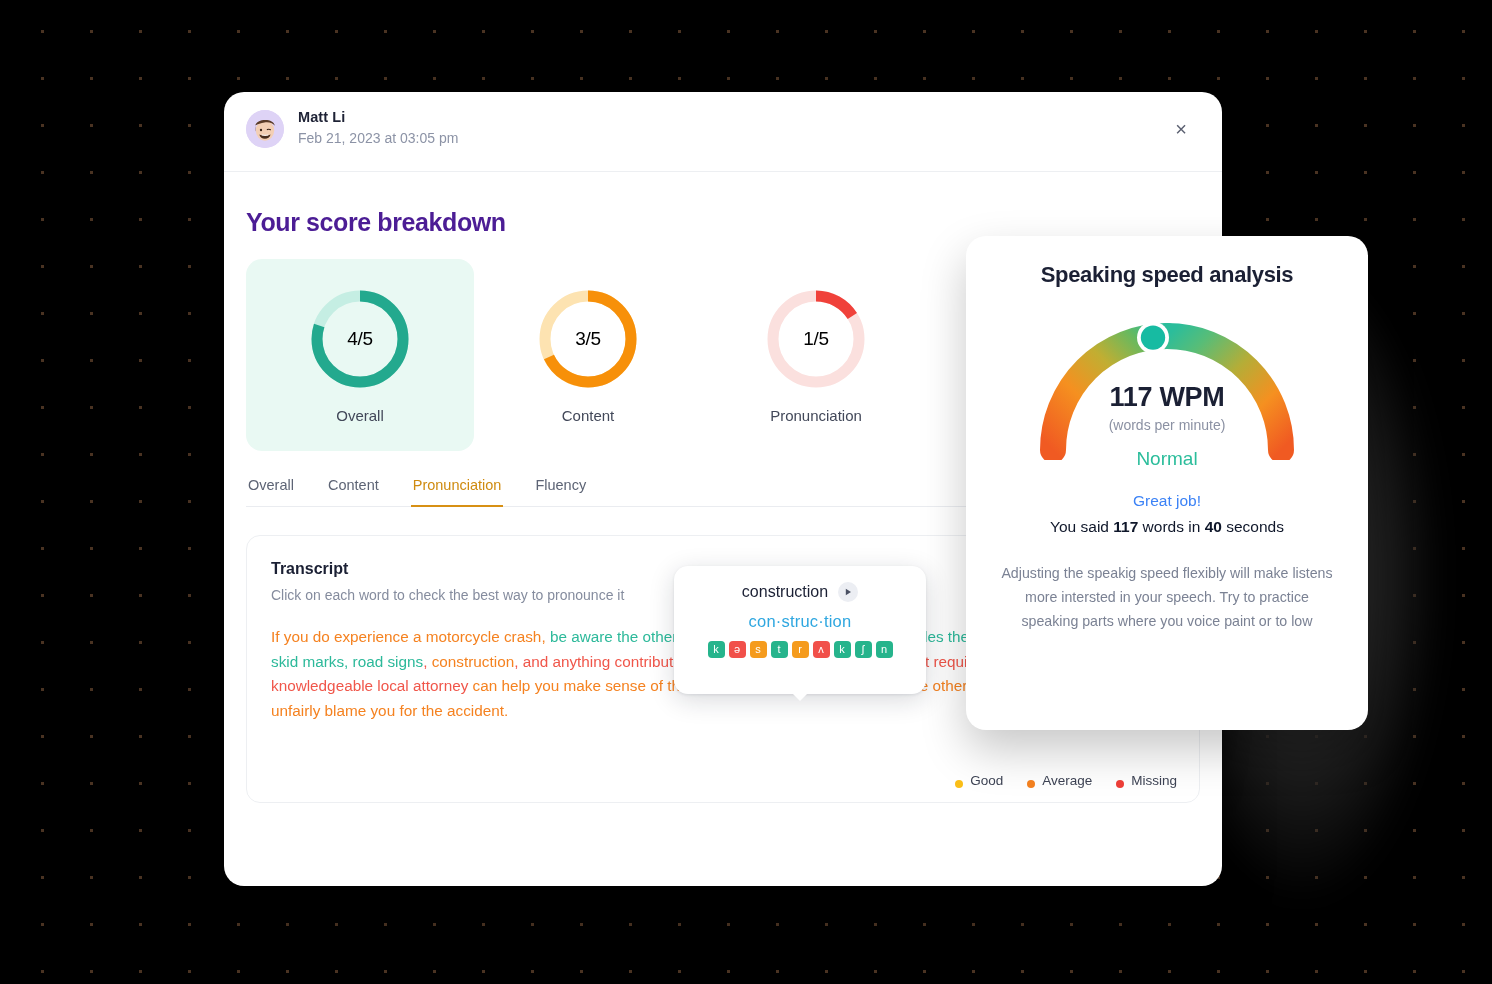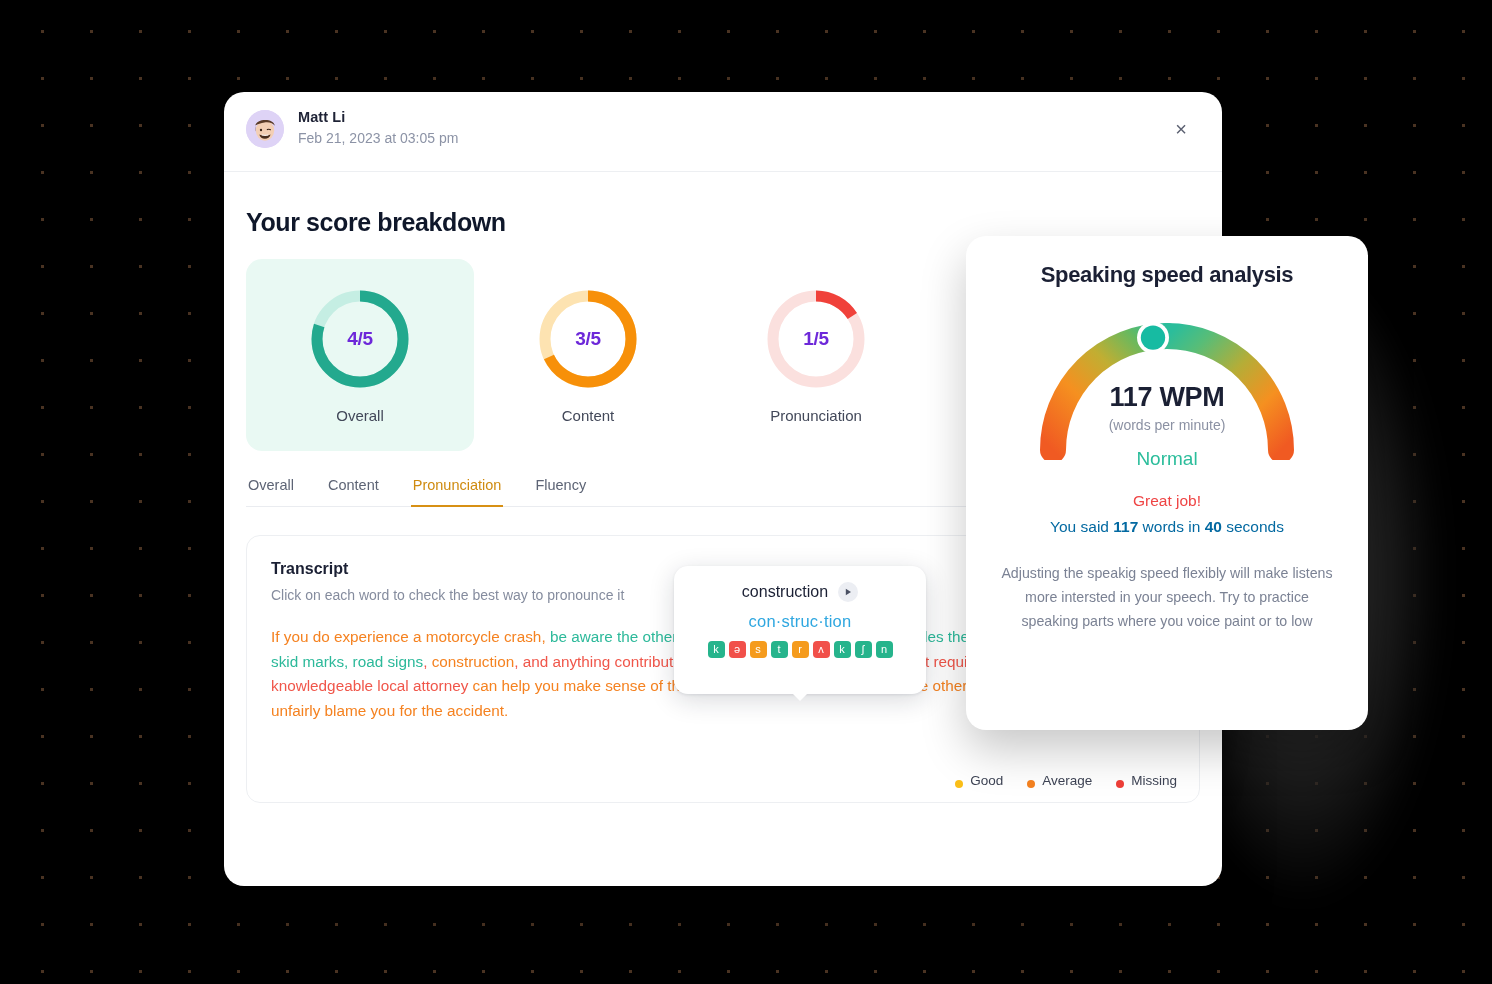--- a/index.html
+++ b/index.html
@@ -44,37 +44,37 @@
   .user-name{font-size:14.5px;font-weight:bold;color:#1e2235;line-height:1.35;letter-spacing:.1px;}
   .user-date{font-size:14px;color:#8c93a6;line-height:1.4;margin-top:1px;}
   .close-btn{
     margin-left:auto;width:30px;height:30px;border:none;background:transparent;
     color:#5b6071;font-size:20px;line-height:1;cursor:pointer;
     display:flex;align-items:center;justify-content:center;font-family:"Liberation Sans",sans-serif;
   }
 
   .card-body{padding:0 22px;}
   .page-title{
-    font-size:25px;font-weight:bold;color:#0f172a;letter-spacing:-.4px;
+    font-size:25px;font-weight:bold;color:#4c1d95;letter-spacing:-.4px;
     margin:36px 0 0 0;padding-left:0;
   }
 
   
   .scores{display:flex;margin-top:22px;}
   .score-tile{
     width:228px;height:192px;border-radius:16px;
     display:flex;flex-direction:column;align-items:center;justify-content:center;
     flex:0 0 auto;
   }
   .score-tile.active{background:#e9f9f3;}
   .donut{position:relative;width:104px;height:104px;}
   .donut svg{display:block;transform:rotate(-90deg);}
   .donut-label{
     position:absolute;inset:0;display:flex;align-items:center;justify-content:center;
-    font-size:19px;font-weight:bold;color:#6d28d9;letter-spacing:-.3px;
+    font-size:19px;font-weight:normal;color:#000000;letter-spacing:-.3px;
   }
   .score-name{margin-top:16px;font-size:15px;color:#424859;}
 
   
   .tabs{
     display:flex;gap:30px;margin-top:26px;border-bottom:1px solid #eaecf0;
     padding:0 0 0 0;
   }
   .tab{
     font-size:14.5px;color:#5d6475;padding:0 2px 12px 2px;cursor:pointer;
@@ -139,22 +139,22 @@
   }
   .speed-title{font-size:22px;font-weight:bold;color:#1b2034;letter-spacing:-.35px;}
   .gauge-wrap{position:relative;width:280px;height:150px;margin:22px auto 0 auto;}
   .gauge-wrap svg{display:block;}
   .gauge-center{
     position:absolute;left:0;right:0;top:72px;text-align:center;pointer-events:none;
   }
   .wpm{font-size:27px;font-weight:bold;color:#1b2034;letter-spacing:-.3px;}
   .wpm-sub{font-size:14px;color:#8b91a3;margin-top:4px;}
   .speed-status{font-size:19px;color:#2bbd9b;margin-top:15px;}
-  .great{font-size:15.5px;color:#ef4444;margin-top:32px;}
-  .said{font-size:15.5px;color:#0369a1;margin-top:8px;}
+  .great{font-size:15.5px;color:#3b82f6;margin-top:32px;}
+  .said{font-size:15.5px;color:#0f172a;margin-top:8px;}
   .said b{font-weight:bold;}
   .advice{font-size:14.2px;line-height:24px;color:#7b8294;margin-top:25px;padding:0 6px;}
 </style>
 </head>
 <body>
 
 <div class="stage">
 
   <div class="blob-shadow"></div>
 

